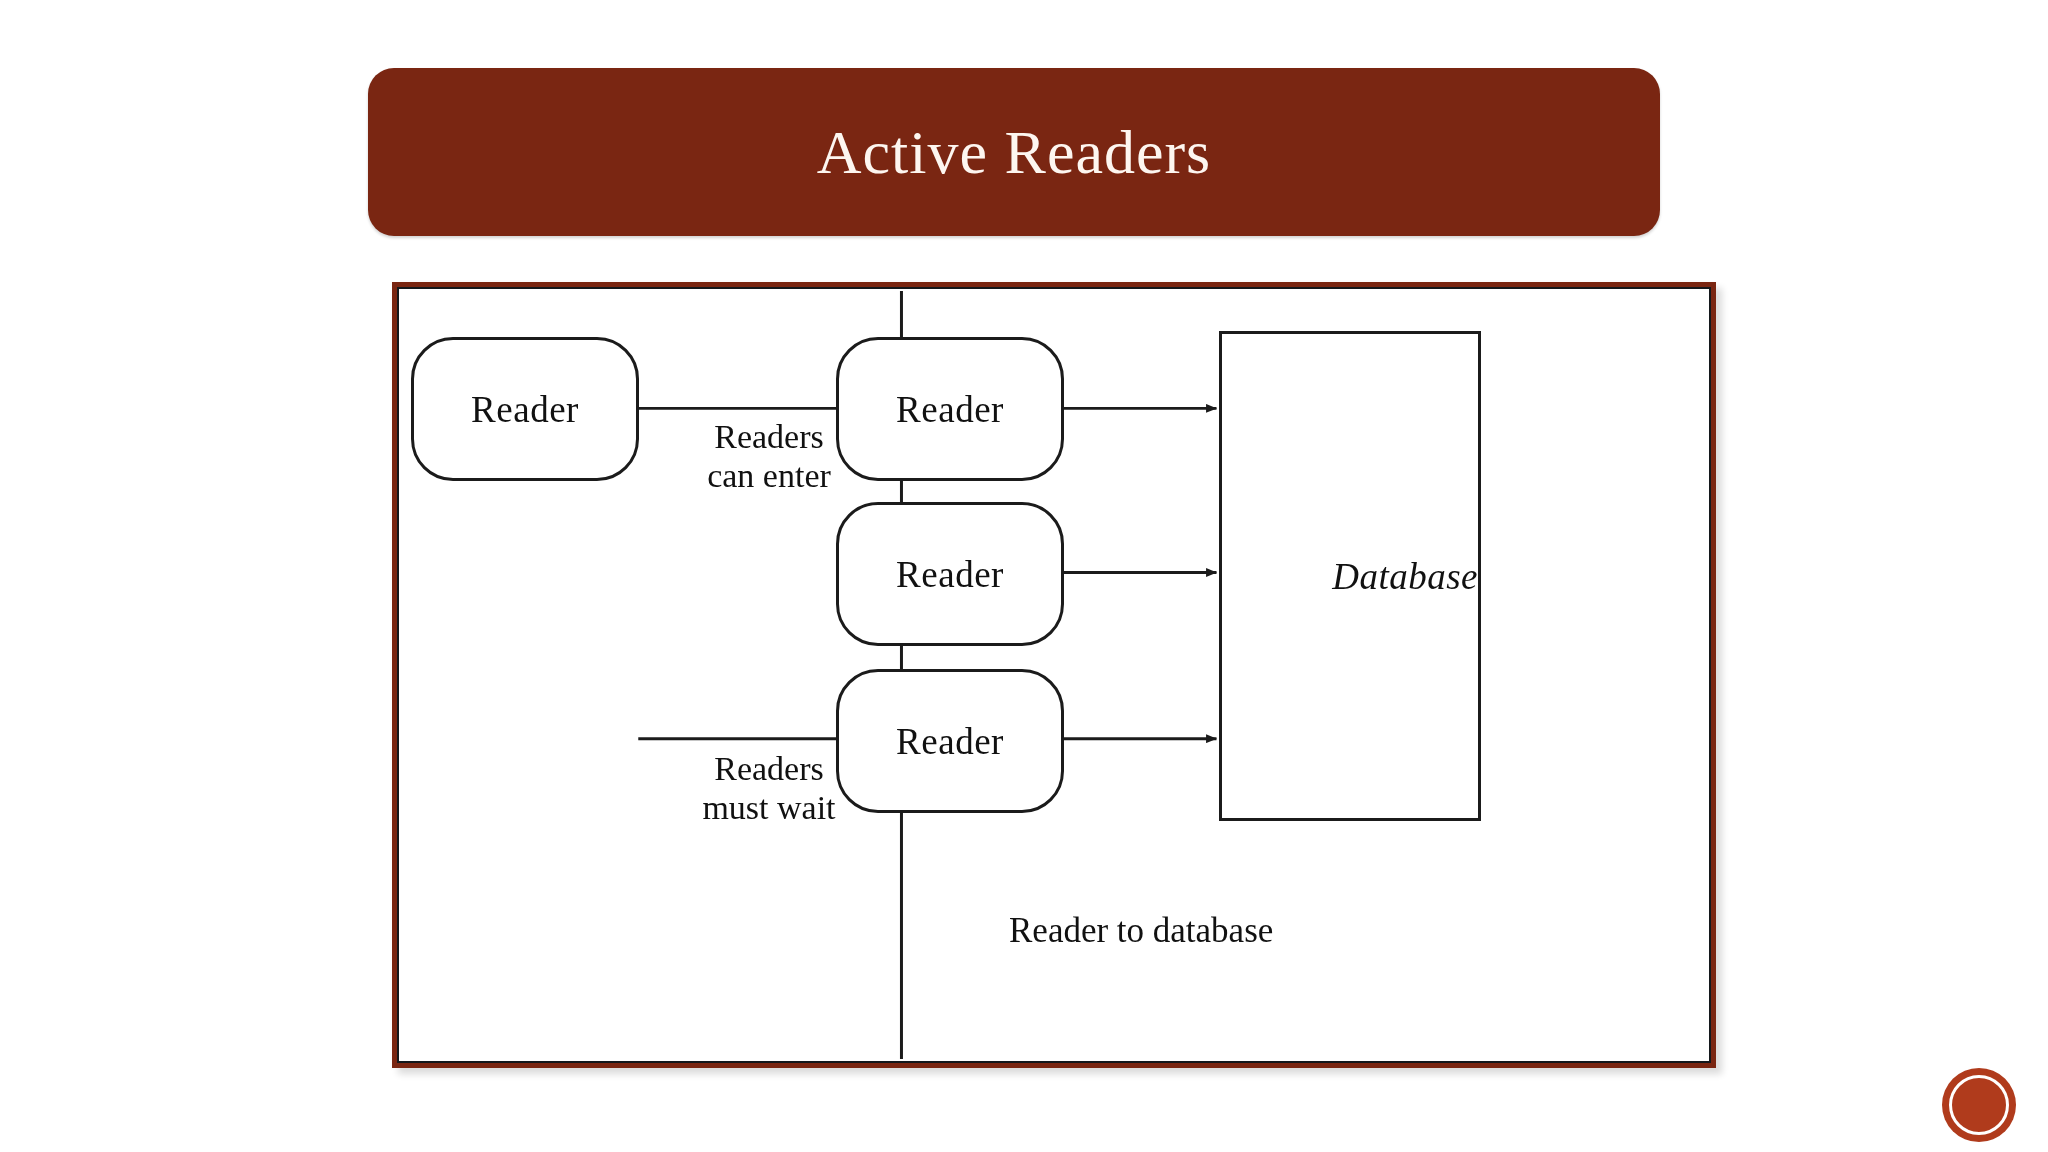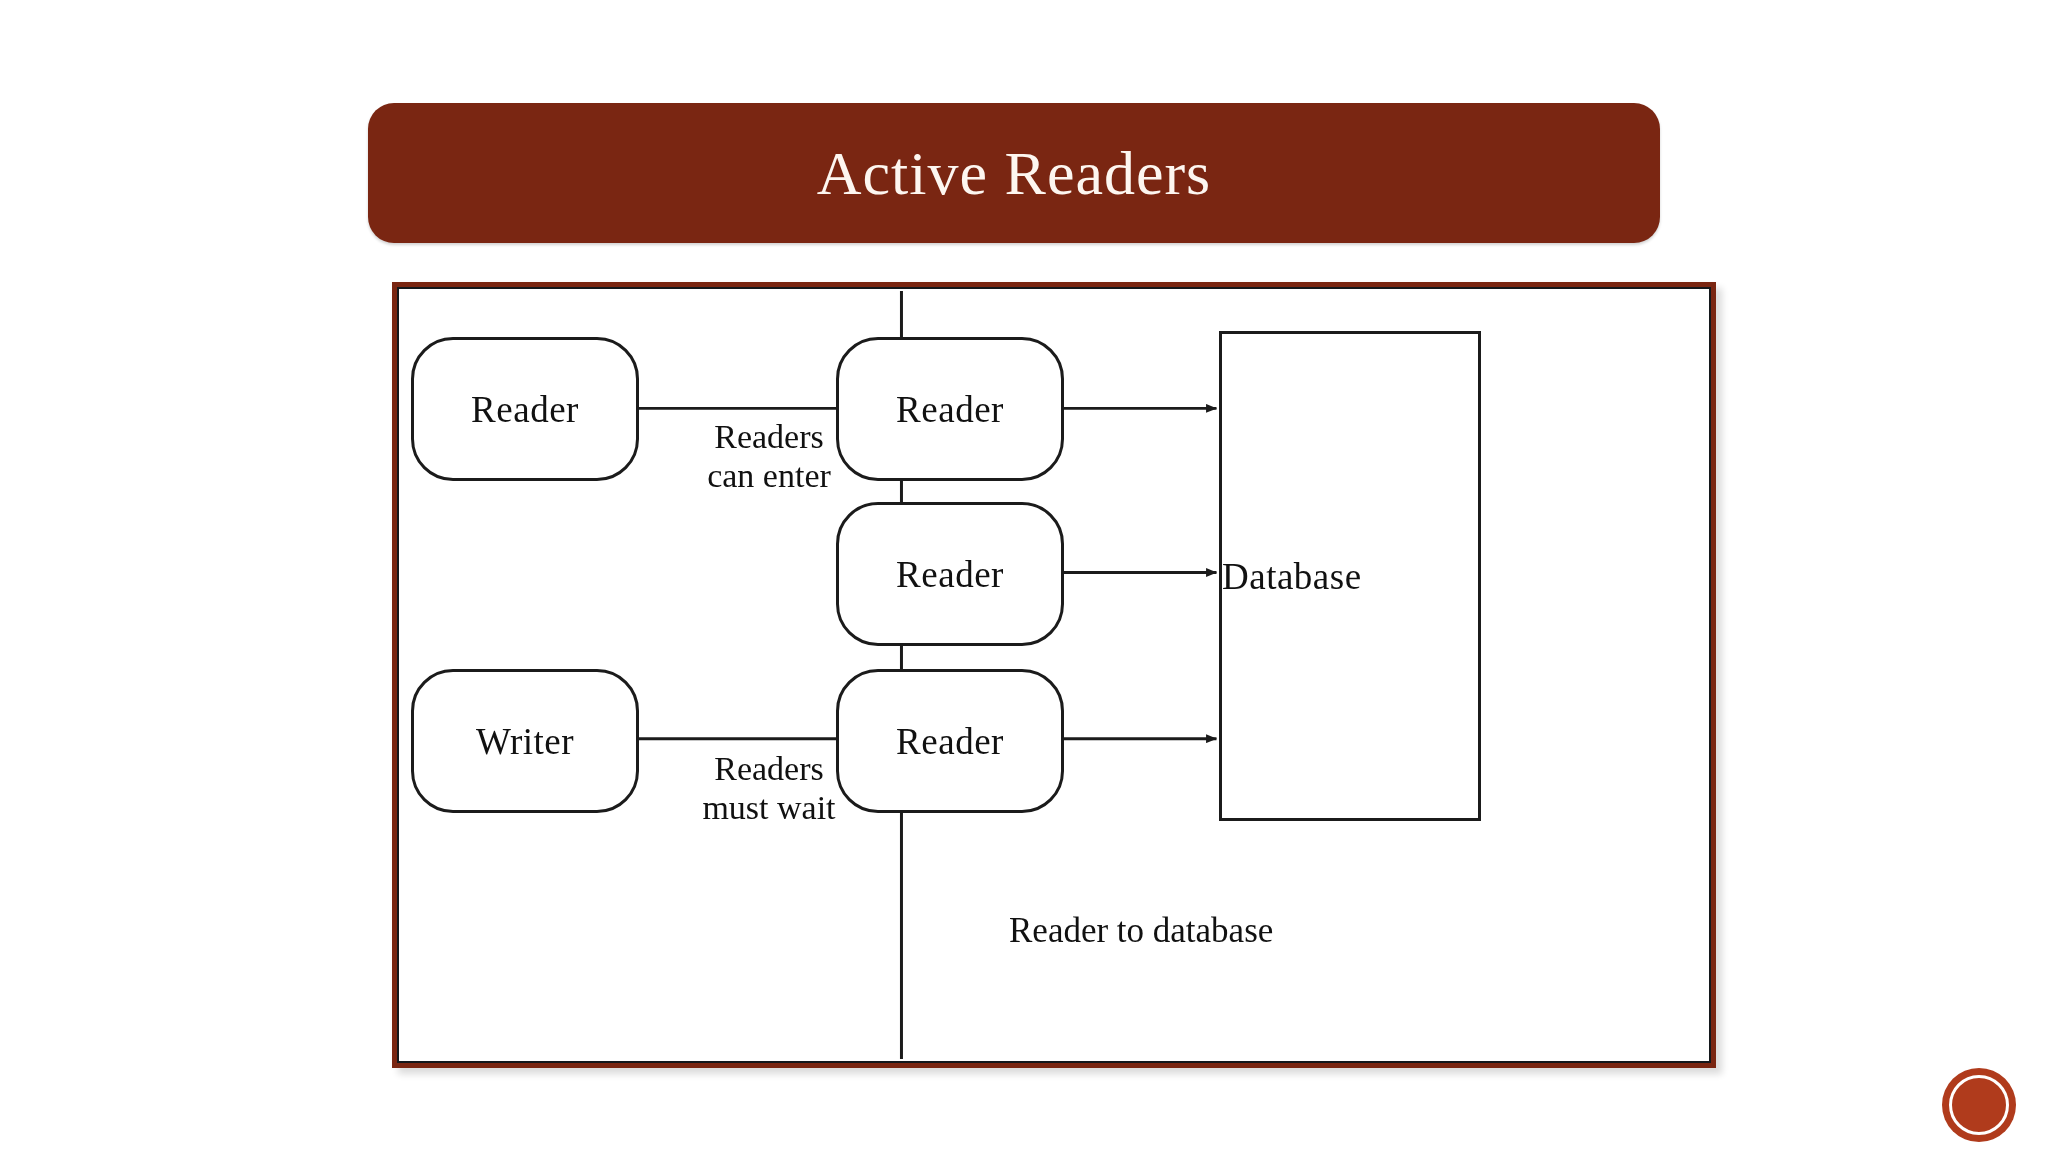--- a/index.html
+++ b/index.html
@@ -14,28 +14,27 @@
     overflow: hidden;
     font-family: "Liberation Serif", serif;
   }
 
   
   .title-bar {
     position: absolute;
     left: 368px;
     top: 68px;
     width: 1292px;
-    height: 140px;
+    height: 168px;
     background: #7a2612;
     border-radius: 26px;
     box-shadow: 0 2px 3px rgba(0,0,0,0.18);
     display: flex;
     align-items: center;
     justify-content: center;
-    margin-top: 35px;
   }
   .title-text {
     color: #fdf6f0;
     font-family: "Liberation Serif", serif;
     font-size: 62px;
     font-weight: 400;
     letter-spacing: 1px;
     line-height: 1;
     white-space: nowrap;
   }
@@ -87,21 +86,22 @@
   }
 
   
   .db-box {
     position: absolute;
     box-sizing: border-box;
     border: 3px solid #1b1b1b;
     background: #ffffff;
     display: flex;
     align-items: center;
-    justify-content: flex-start;
+    justify-content: flex-end;
+    font-style: italic;
   }
   .db-label {
     font-family: "Liberation Serif", serif;
     font-size: 37px;
     color: #111111;
     white-space: nowrap;
     letter-spacing: 0.5px;
   }
 
   
@@ -169,23 +169,20 @@
 
       <line x1="665" y1="120" x2="820" y2="120" stroke="#1b1b1b" stroke-width="3" marker-end="url(#arrowhead)"></line>
       <line x1="665" y1="285" x2="820" y2="285" stroke="#1b1b1b" stroke-width="3" marker-end="url(#arrowhead)"></line>
       <line x1="665" y1="452" x2="820" y2="452" stroke="#1b1b1b" stroke-width="3" marker-end="url(#arrowhead)"></line>
     </svg>
 
     <div class="node" style="left:12px; top:48px; width:228px; height:144px;">
       <span class="node-label">Reader</span>
     </div>
 
-    <div class="node" style="left:12px; top:380px; width:228px; height:144px;">
-      <span class="node-label">Writer</span>
-    </div>
 
     <div class="edge-label" style="left:240px; top:128px; width:260px;">Readers
 can enter</div>
 
     <div class="edge-label" style="left:240px; top:460px; width:260px;">Readers
 must wait</div>
 
     <div class="node" style="left:437px; top:48px; width:228px; height:144px;">
       <span class="node-label">Reader</span>
     </div>

